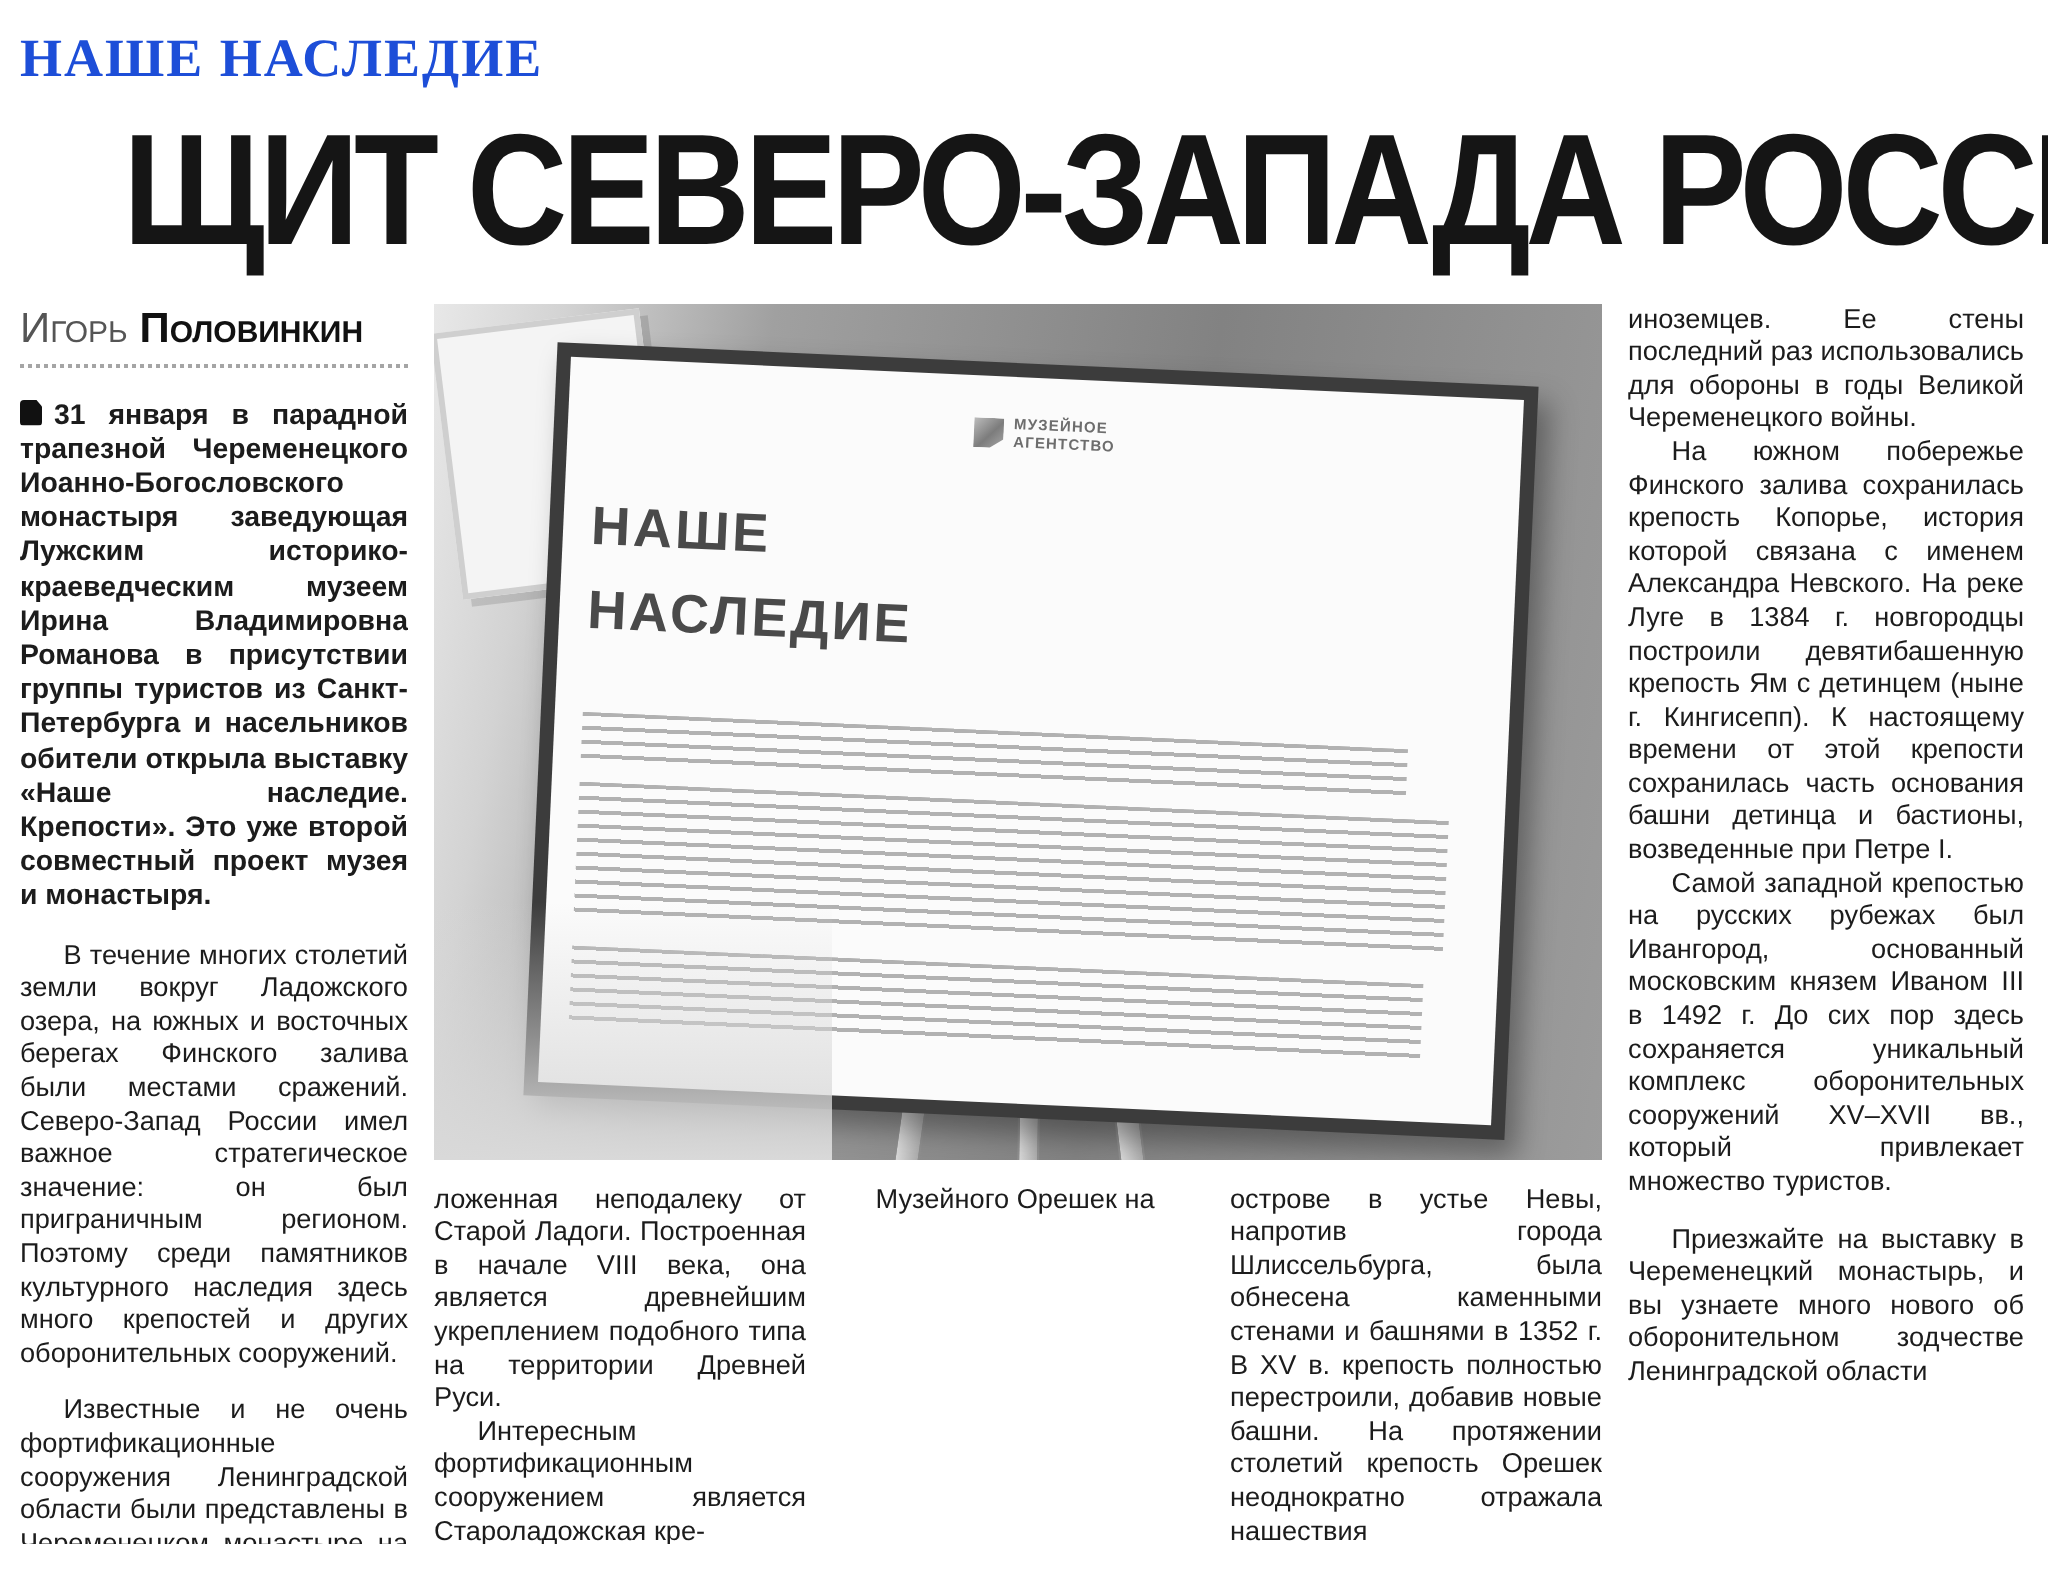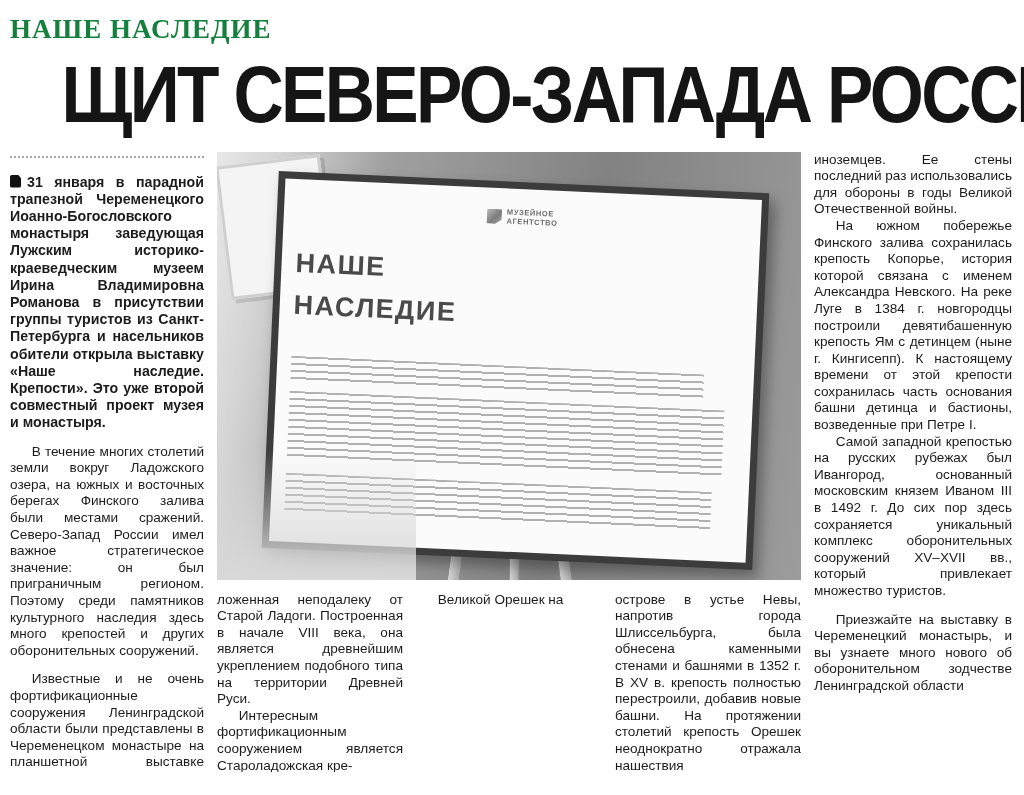--- a/index.html
+++ b/index.html
@@ -12,21 +12,21 @@
     font-family:"Liberation Sans",sans-serif;
     color:#1c1c1c;
   }
   
   .kicker{
     margin:14px 0 0 10px;
     font-family:"Liberation Serif",serif;
     font-weight:bold;
     font-size:27px;
     letter-spacing:1px;
-    color:#15803d;
+    color:#1d4ed8;
   }
   .headline{
     margin:10px 0 0 0;
     text-align:center;
     white-space:nowrap;
     font-size:79px;
     line-height:1.02;
     font-weight:800;
     letter-spacing:-3px;
     color:#151515;
@@ -238,20 +238,24 @@
 
 <div class="page">
 
   <div class="kicker">НАШЕ НАСЛЕДИЕ</div>
 
   <h1 class="headline">ЩИТ СЕВЕРО-ЗАПАДА РОССИИ</h1>
 
   <div class="content">
 
     <div class="col">
+      <div class="byline">
+        <span class="byline-first">Игорь</span>
+        <span class="byline-last">Половинкин</span>
+      </div>
       <div class="byline-rule"></div>
       <p class="lead"><span class="doc-icon"></span><span>31 января в парадной трапезной Череменецкого Иоанно-Богословского монастыря заведующая Лужским историко-краеведческим музеем Ирина Владимировна Романова в присутствии группы туристов из Санкт-Петербурга и насельников обители открыла выставку «Наше наследие. Крепости». Это уже второй совместный проект музея и монастыря.</span></p>
       <p class="indent sp">В течение многих столетий земли вокруг Ладожского озера, на южных и восточных берегах Финского залива были местами сражений. Северо-Запад России имел важное стратегическое значение: он был приграничным регионом. Поэтому среди памятников культурного наследия здесь много крепостей и других оборонительных сооружений.</p>
       <p class="indent sp">Известные и не очень фортификационные сооружения Ленинградской области были представлены в Череменецком монастыре на планшетной выставке Музейного агентства. Среди них раскопанная археологами Любшанская каменно-земляная крепость на Волхове, распо-</p>
     </div>
 
     <div class="middle">
 
       <div class="photo">
 
@@ -285,30 +289,30 @@
 
       </div>
 
 
       <div class="mid-cols">
         <div class="mcol">
           <p>ложенная неподалеку от Старой Ладоги. Построенная в начале VIII века, она является древнейшим укреплением подобного типа на территории Древней Руси.</p>
           <p class="indent">Интересным фортификационным сооружением является Староладожская кре-</p>
         </div>
         <div class="mcol">
-          <p class="indent">Великой Орешек на</p>
+          <p class="indent">Музейного Орешек на</p>
         </div>
         <div class="mcol">
           <p>острове в устье Невы, напротив города Шлиссельбурга, была обнесена каменными стенами и башнями в 1352 г. В XV в. крепость полностью перестроили, добавив новые башни. На протяжении столетий крепость Орешек неоднократно отражала нашествия</p>
         </div>
       </div>
 
     </div>
 
     <div class="col">
-      <p>иноземцев. Ее стены последний раз использовались для обороны в годы Великой Отечественной войны.</p>
+      <p>иноземцев. Ее стены последний раз использовались для обороны в годы Великой Череменецкого войны.</p>
       <p class="indent">На южном побережье Финского залива сохранилась крепость Копорье, история которой связана с именем Александра Невского. На реке Луге в 1384 г. новгородцы построили девятибашенную крепость Ям с детинцем (ныне г. Кингисепп). К настоящему времени от этой крепости сохранилась часть основания башни детинца и бастионы, возведенные при Петре I.</p>
       <p class="indent">Самой западной крепостью на русских рубежах был Ивангород, основанный московским князем Иваном III в 1492 г. До сих пор здесь сохраняется уникальный комплекс оборонительных сооружений XV–XVII вв., который привлекает множество туристов.</p>
       <p class="indent sp"><span>Приезжайте на выставку в Череменецкий монастырь, и вы узнаете много нового об оборонительном зодчестве Ленинградской области</span></p>
     </div>
 
   </div>
 </div>
 
 </body></html>

